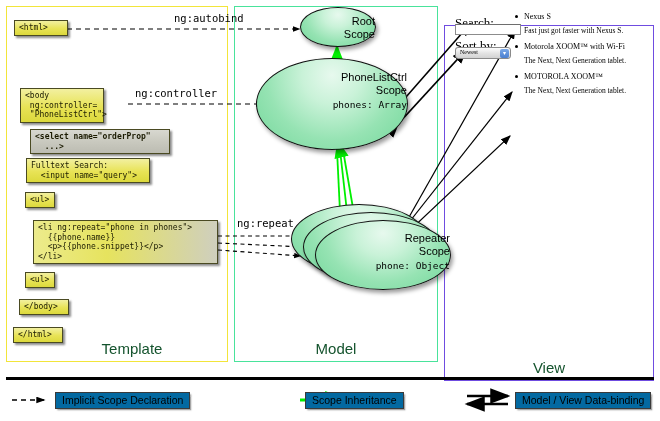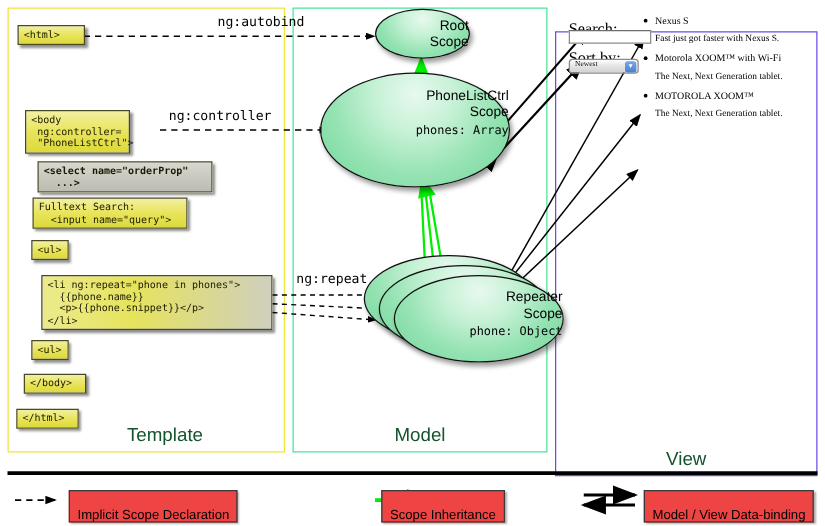--- a/index.html
+++ b/index.html
@@ -170,26 +170,26 @@
   #legend-rule {
     position: absolute;
     left: 6px; top: 377px;
     width: 648px; height: 2.5px;
     background: #000;
   }
   .legend-box {
     position: absolute;
     box-sizing: border-box;
     border: 1.5px solid #3a3a3a;
-    background: #ef4444;
+    background: #0369a1;
     font-family: "Liberation Sans", sans-serif;
     font-size: 10.5px;
     line-height: 15px;
     color: #000;
-    padding: 12px 6px;
+    padding: 0 6px;
     white-space: nowrap;
     box-shadow: 1.5px 1.5px 1.5px rgba(0,0,0,0.35);
     height: 17px;
   }
 </style>
 </head>
 <body>
 
 <div id="diagram">
 

